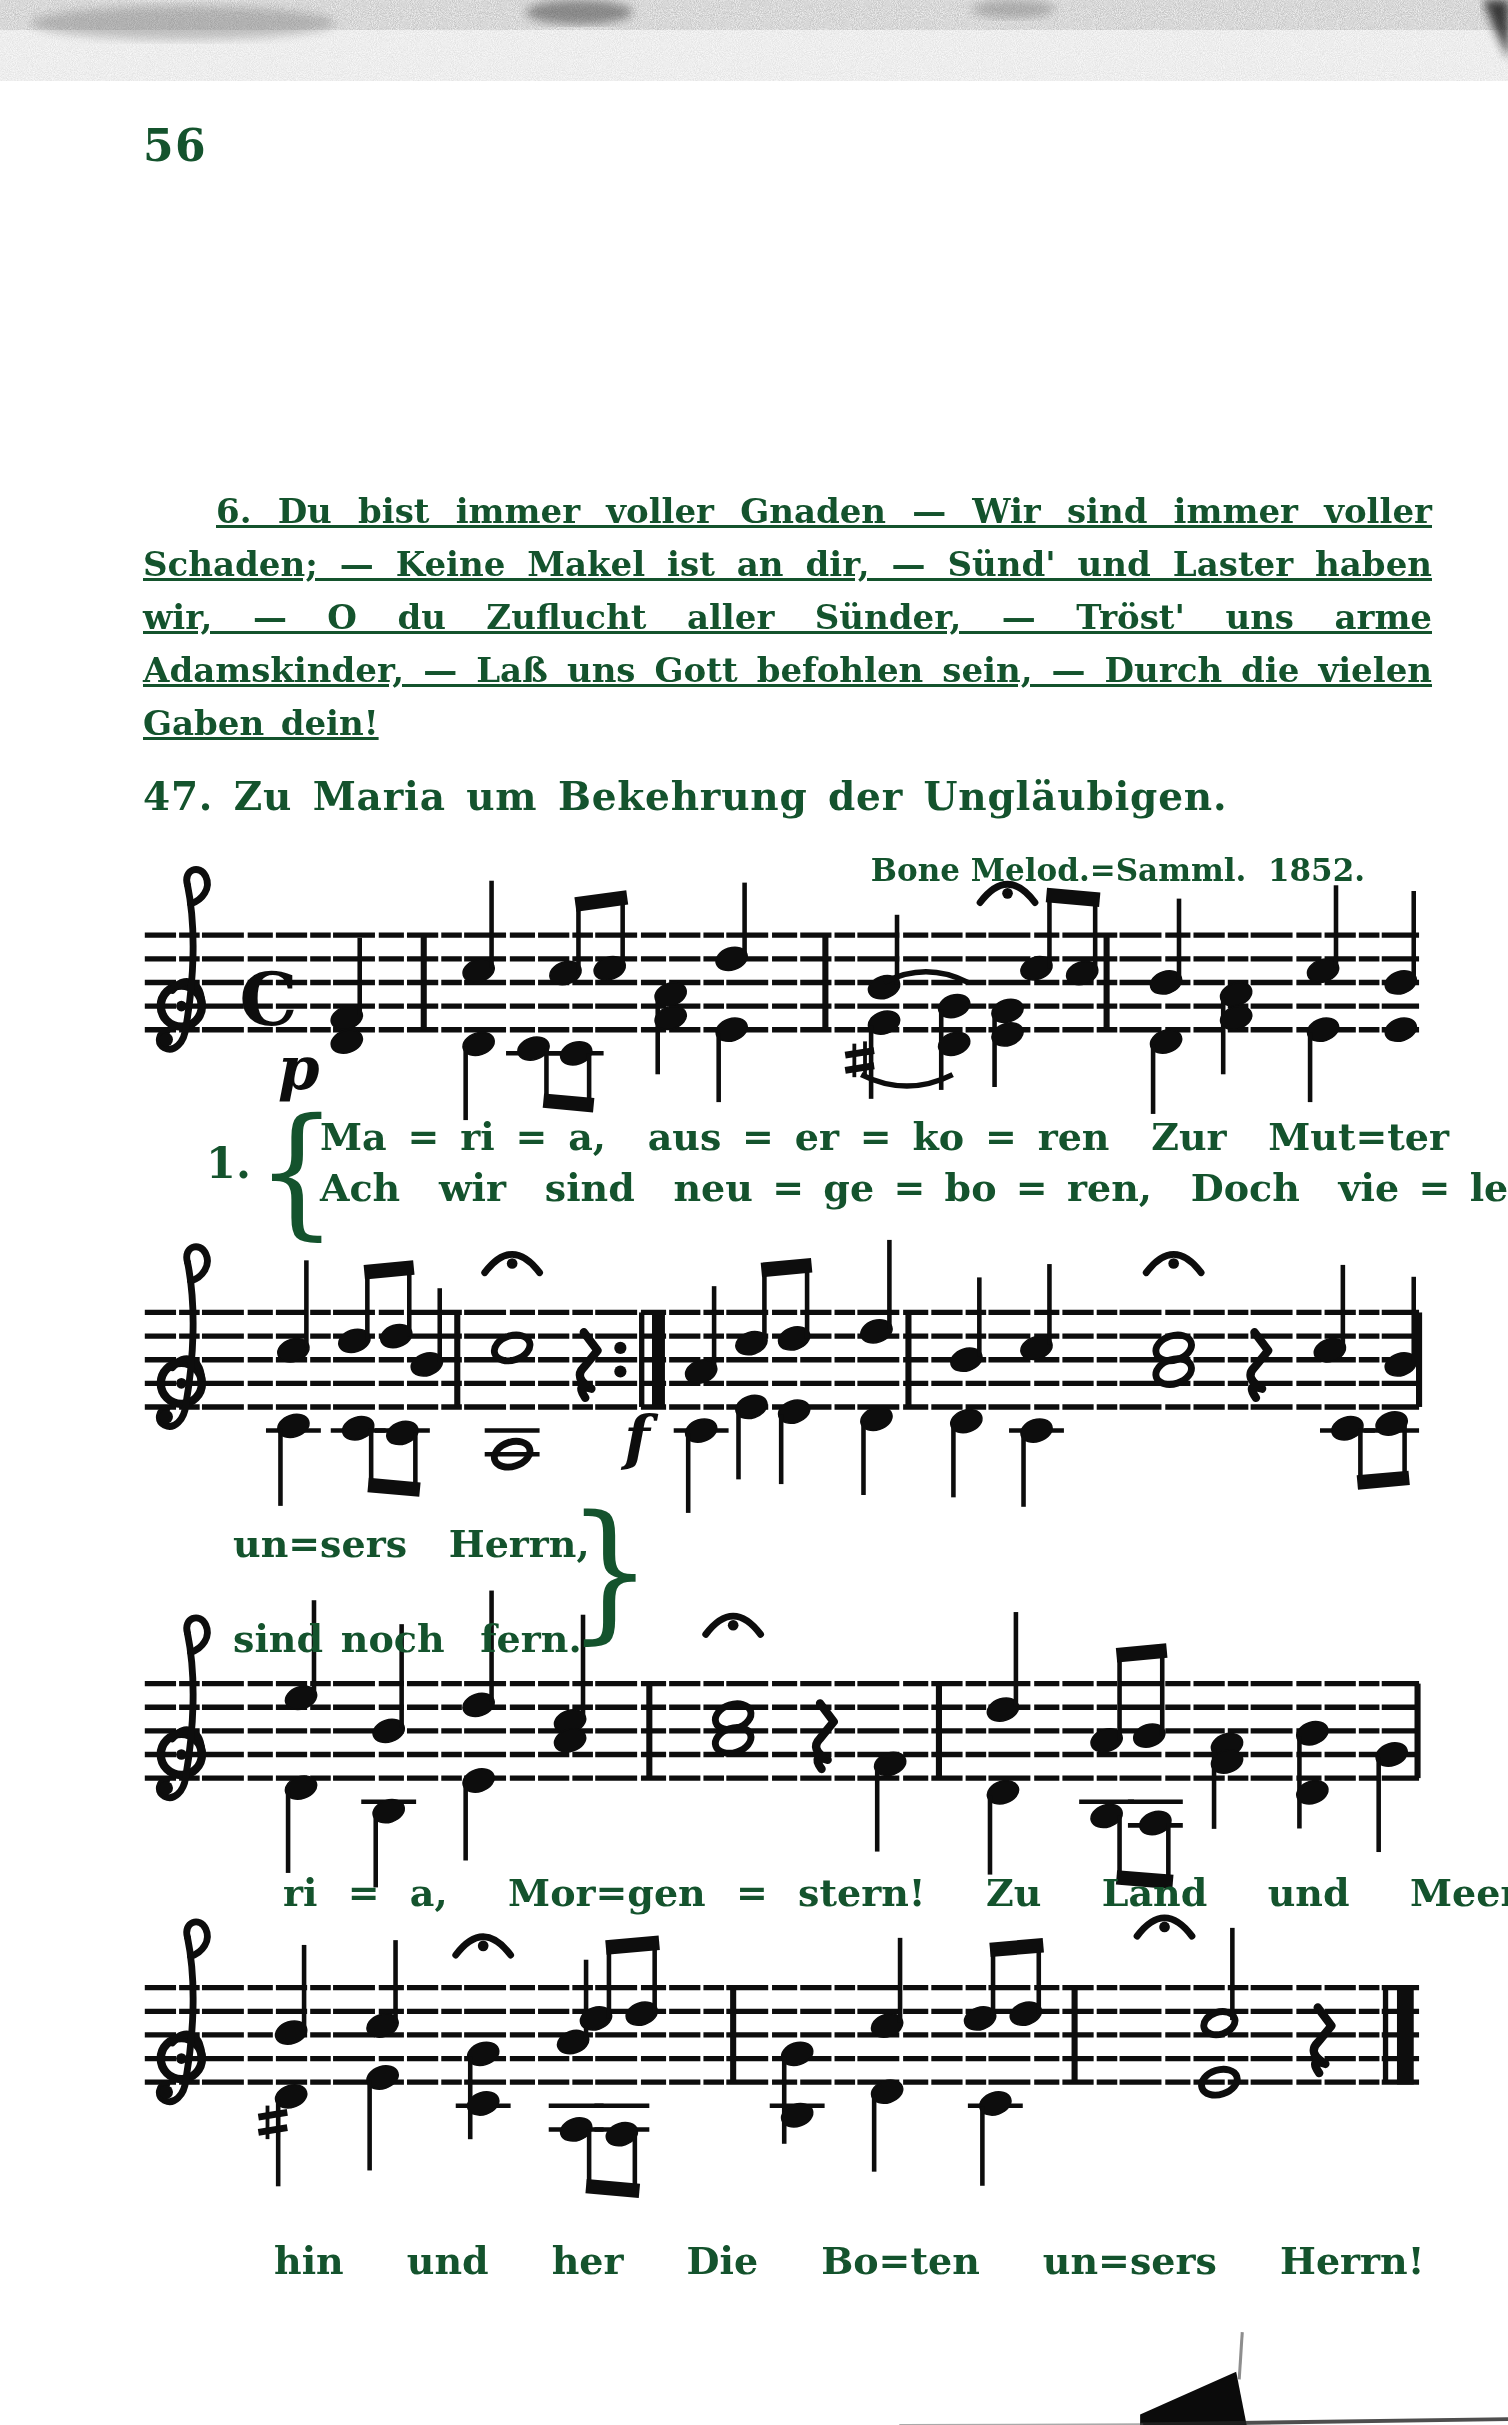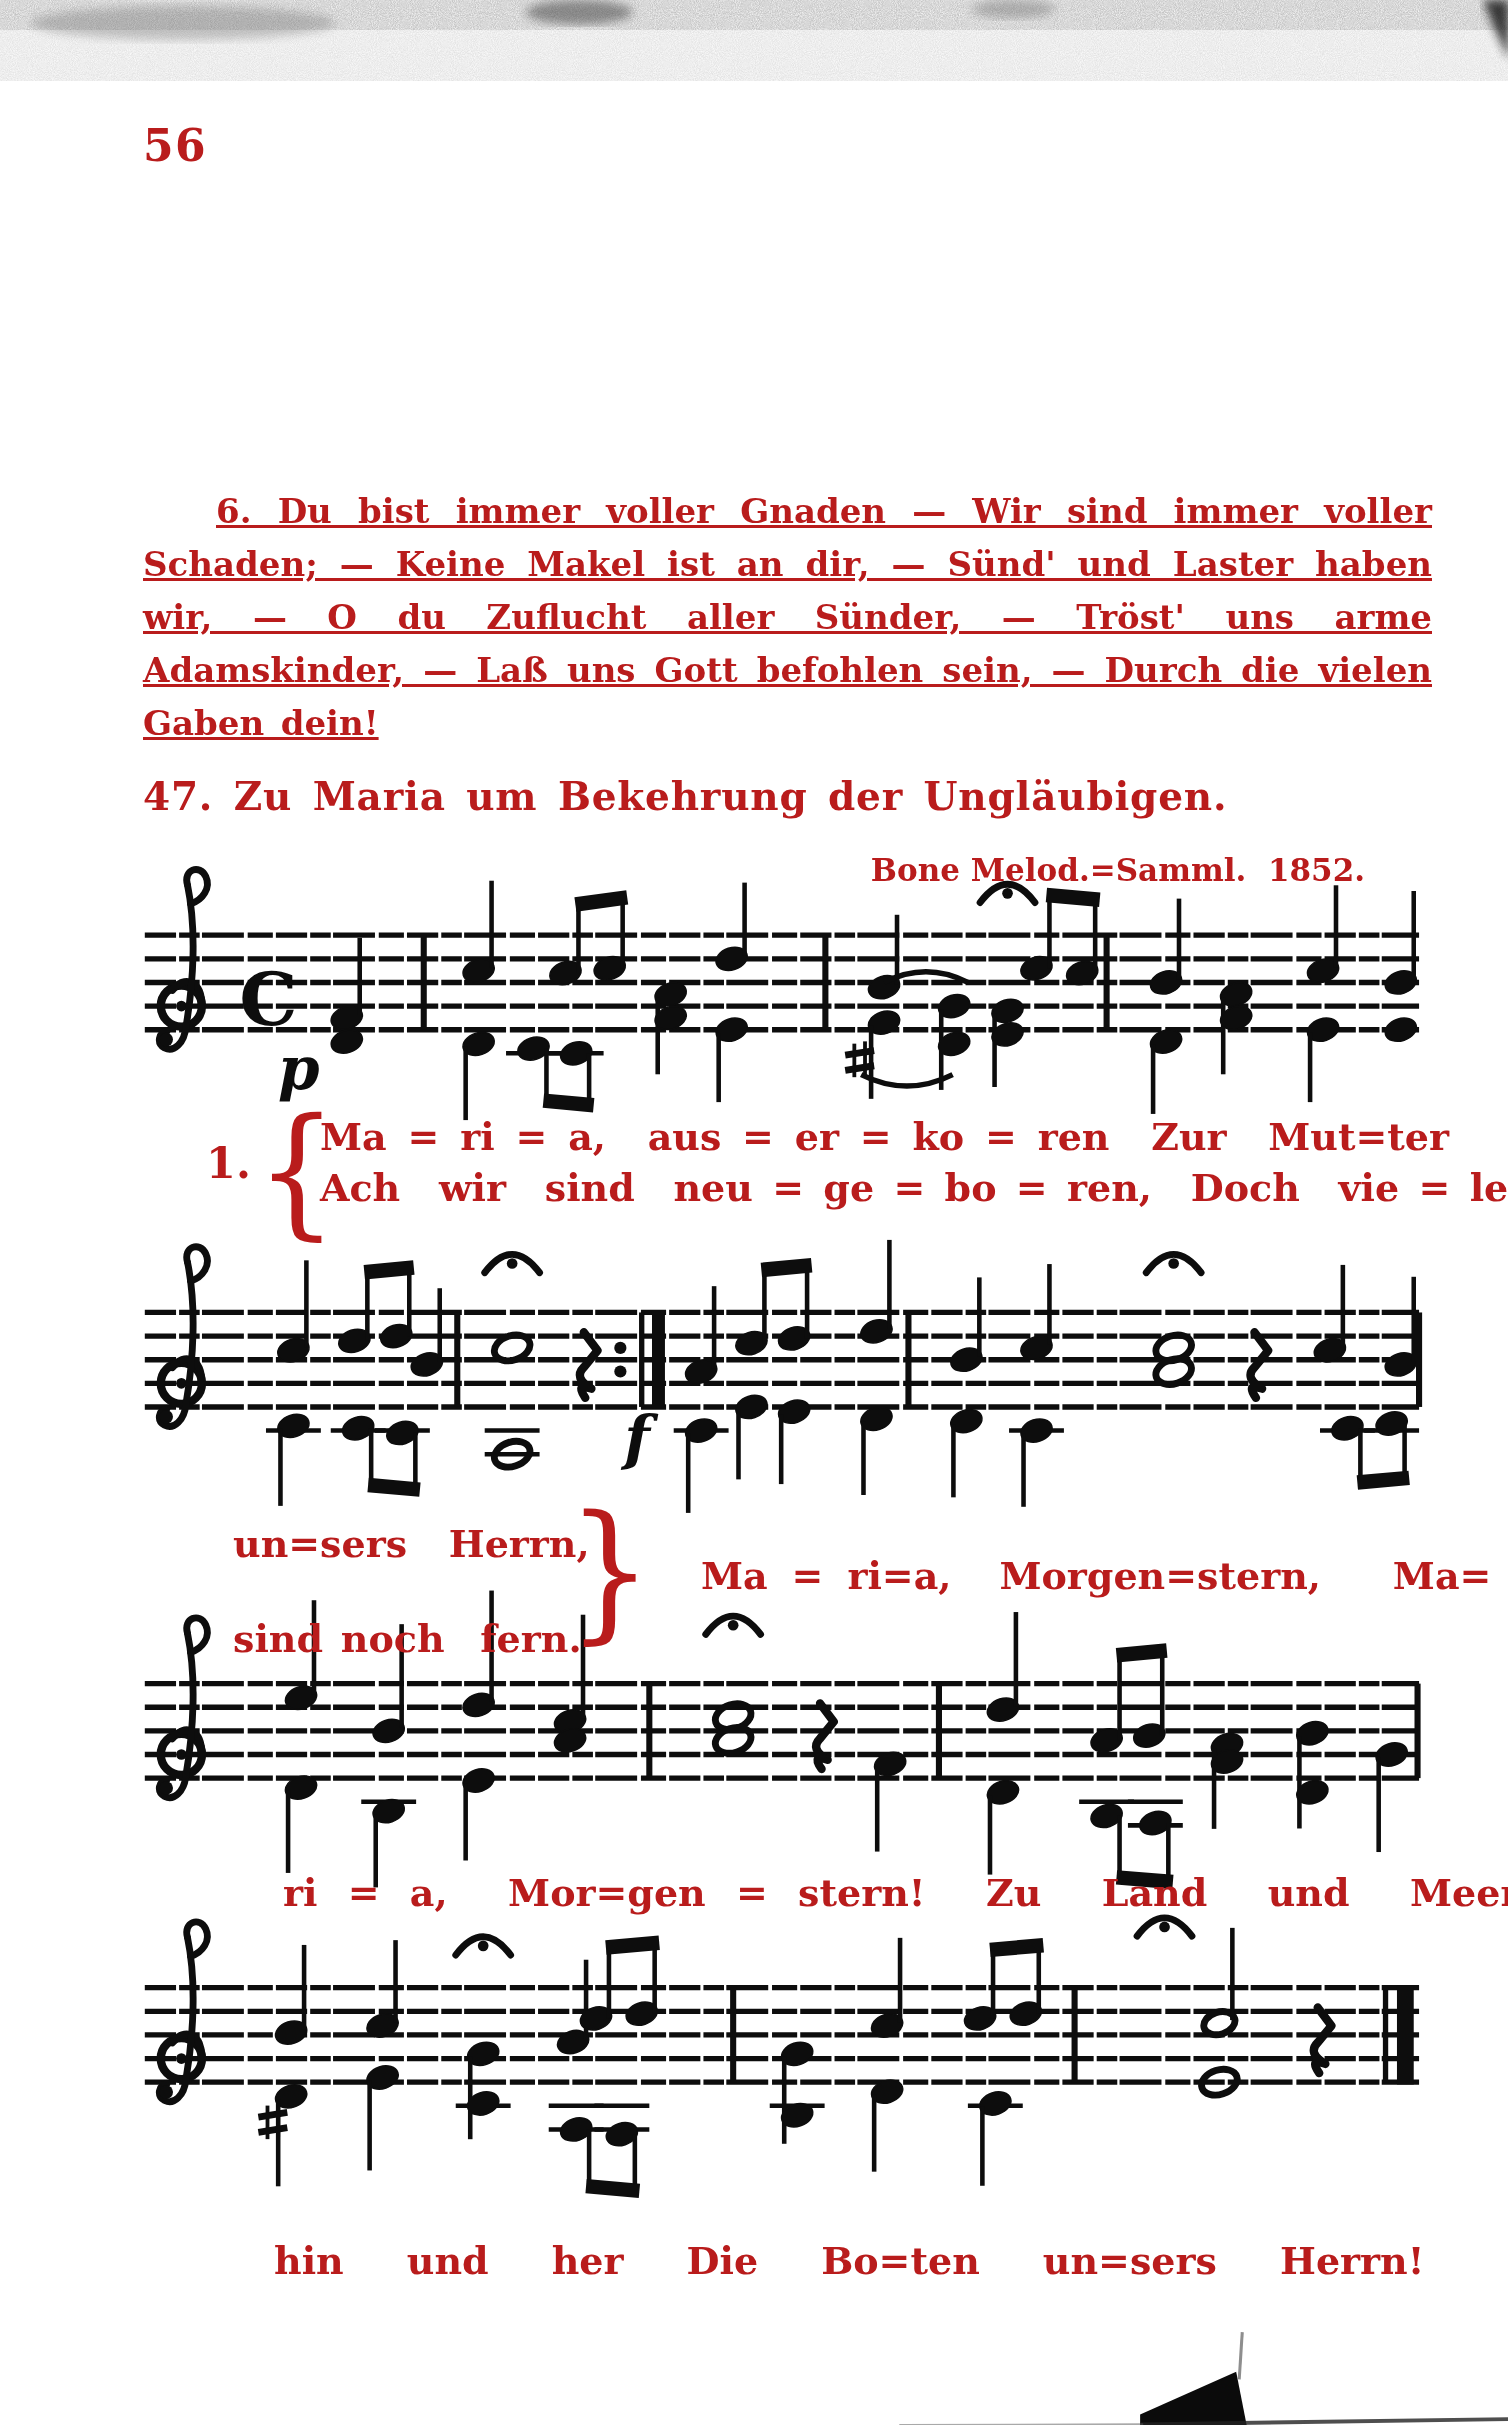--- a/index.html
+++ b/index.html
@@ -2,21 +2,21 @@
 <html style="font-size:12.2px"><head>
 <meta charset="utf-8">
 <style>
   html,body{margin:0;padding:0;background:#e8e8e6;}
   .page{
     position:relative;
     width:1509px;height:2426px;
     background:#ffffff;
     overflow:hidden;
     font-family:"DejaVu Serif","Liberation Serif",serif;
-    color:#b91c1c;
+    color:#14532d;
   }
   .abs{position:absolute;}
   .page-number{
     left:143px;top:120px;
     font-size:44px;font-weight:bold;letter-spacing:1.5px;
   }
   .verse{
     left:143px;width:1289px;
     font-size:34px;font-weight:bold;line-height:53px;
     text-align:justify;text-indent:73px;
@@ -410,19 +410,18 @@
   </svg>
 
   <div class="abs lyr verse-no">1.</div>
   <div class="abs brace brace-open">{</div>
   <div class="abs lyr l1b">Ach  wir  sind  neu = ge = bo = ren,  Doch  vie = le</div>
   <div class="abs lyr l1a">Ma = ri = a,  aus = er = ko = ren  Zur  Mut=ter</div>
 
   <div class="abs lyr l2a">un=sers  Herrn,</div>
   <div class="abs lyr l2b">sind noch  fern.</div>
   <div class="abs brace brace-close">}</div>
-  <div class="abs lyr l2c">Ma = ri=a,  Morgen=stern,   Ma=</div>
 
   <div class="abs lyr l3">ri = a,  Mor=gen = stern!  Zu  Land  und  Meer  führ</div>
   <div class="abs lyr l4">hin  und  her  Die  Bo=ten  un=sers  Herrn!</div>
 
 </div>
 
 
 </body></html>

